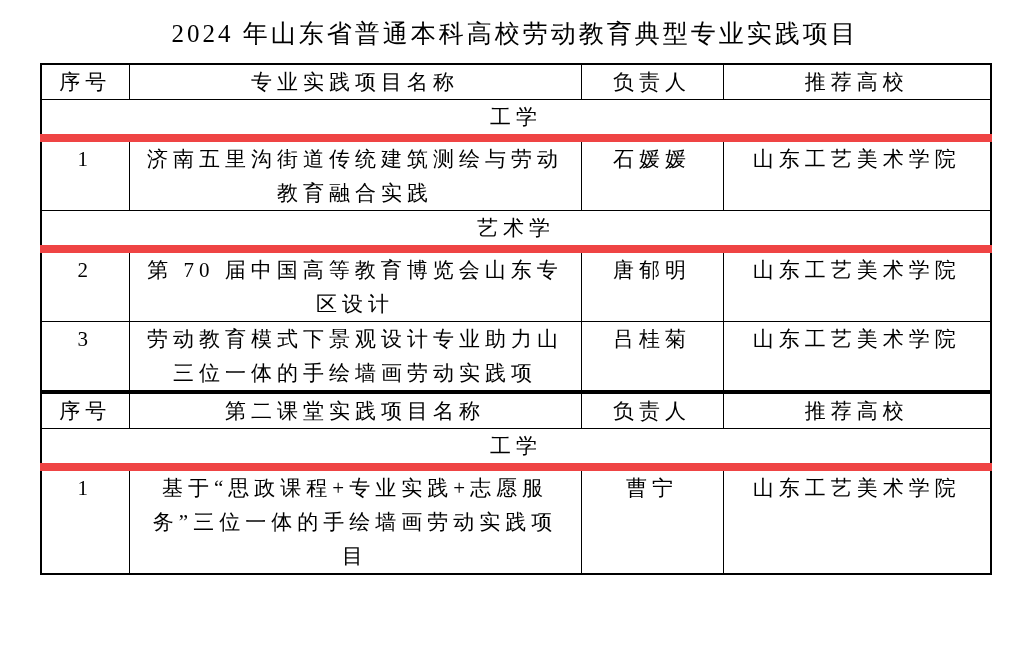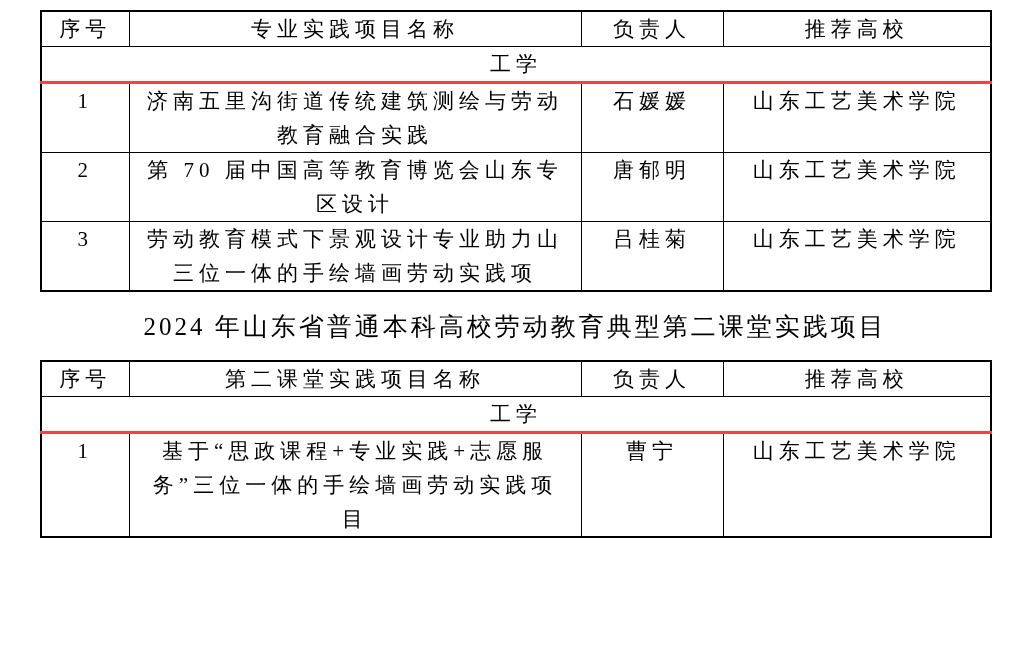--- a/index.html
+++ b/index.html
@@ -51,32 +51,33 @@
     white-space: pre-line;
     overflow: hidden;
   }
   tr.header-row th {
     height: 34px;
     vertical-align: middle;
   }
   tr.section-row td {
     height: 34px;
     vertical-align: middle;
-    border-bottom: 3px solid #ef4444;
+    border-bottom: 8px solid #ef4444;
   }
   col.c-no     { width: 88px; }
   col.c-name   { width: 452px; }
   col.c-leader { width: 142px; }
   col.c-school { width: 268px; }
 </style>
 </head>
 <body>
 
 <div class="page">
 
+  <h1 class="doc-title">2024 年山东省普通本科高校劳动教育典型专业实践项目</h1>
 
   <table class="doc-table">
     <colgroup>
       <col class="c-no">
         <col class="c-name">
         <col class="c-leader">
         <col class="c-school">
     </colgroup>
     <tbody>
       <tr class="header-row">
@@ -88,38 +89,40 @@
       <tr class="section-row">
         <td colspan="4">工学</td>
       </tr>
       <tr class="item-row">
         <td>1</td>
         <td>济南五里沟街道传统建筑测绘与劳动
 教育融合实践</td>
         <td>石媛媛</td>
         <td>山东工艺美术学院</td>
       </tr>
+      <tr class="section-row">
+        <td colspan="4">艺术学</td>
+      </tr>
       <tr class="item-row">
         <td>2</td>
         <td>第 70 届中国高等教育博览会山东专
 区设计</td>
         <td>唐郁明</td>
         <td>山东工艺美术学院</td>
       </tr>
       <tr class="item-row">
         <td>3</td>
         <td>劳动教育模式下景观设计专业助力山
 三位一体的手绘墙画劳动实践项</td>
         <td>吕桂菊</td>
         <td>山东工艺美术学院</td>
       </tr>
     </tbody>
   </table>
 
-  <h1 class="doc-title second">2024 年山东省普通本科高校劳动教育典型第二课堂实践项目</h1>
 
   <table class="doc-table">
     <colgroup>
       <col class="c-no">
         <col class="c-name">
         <col class="c-leader">
         <col class="c-school">
     </colgroup>
     <tbody>
       <tr class="header-row">

